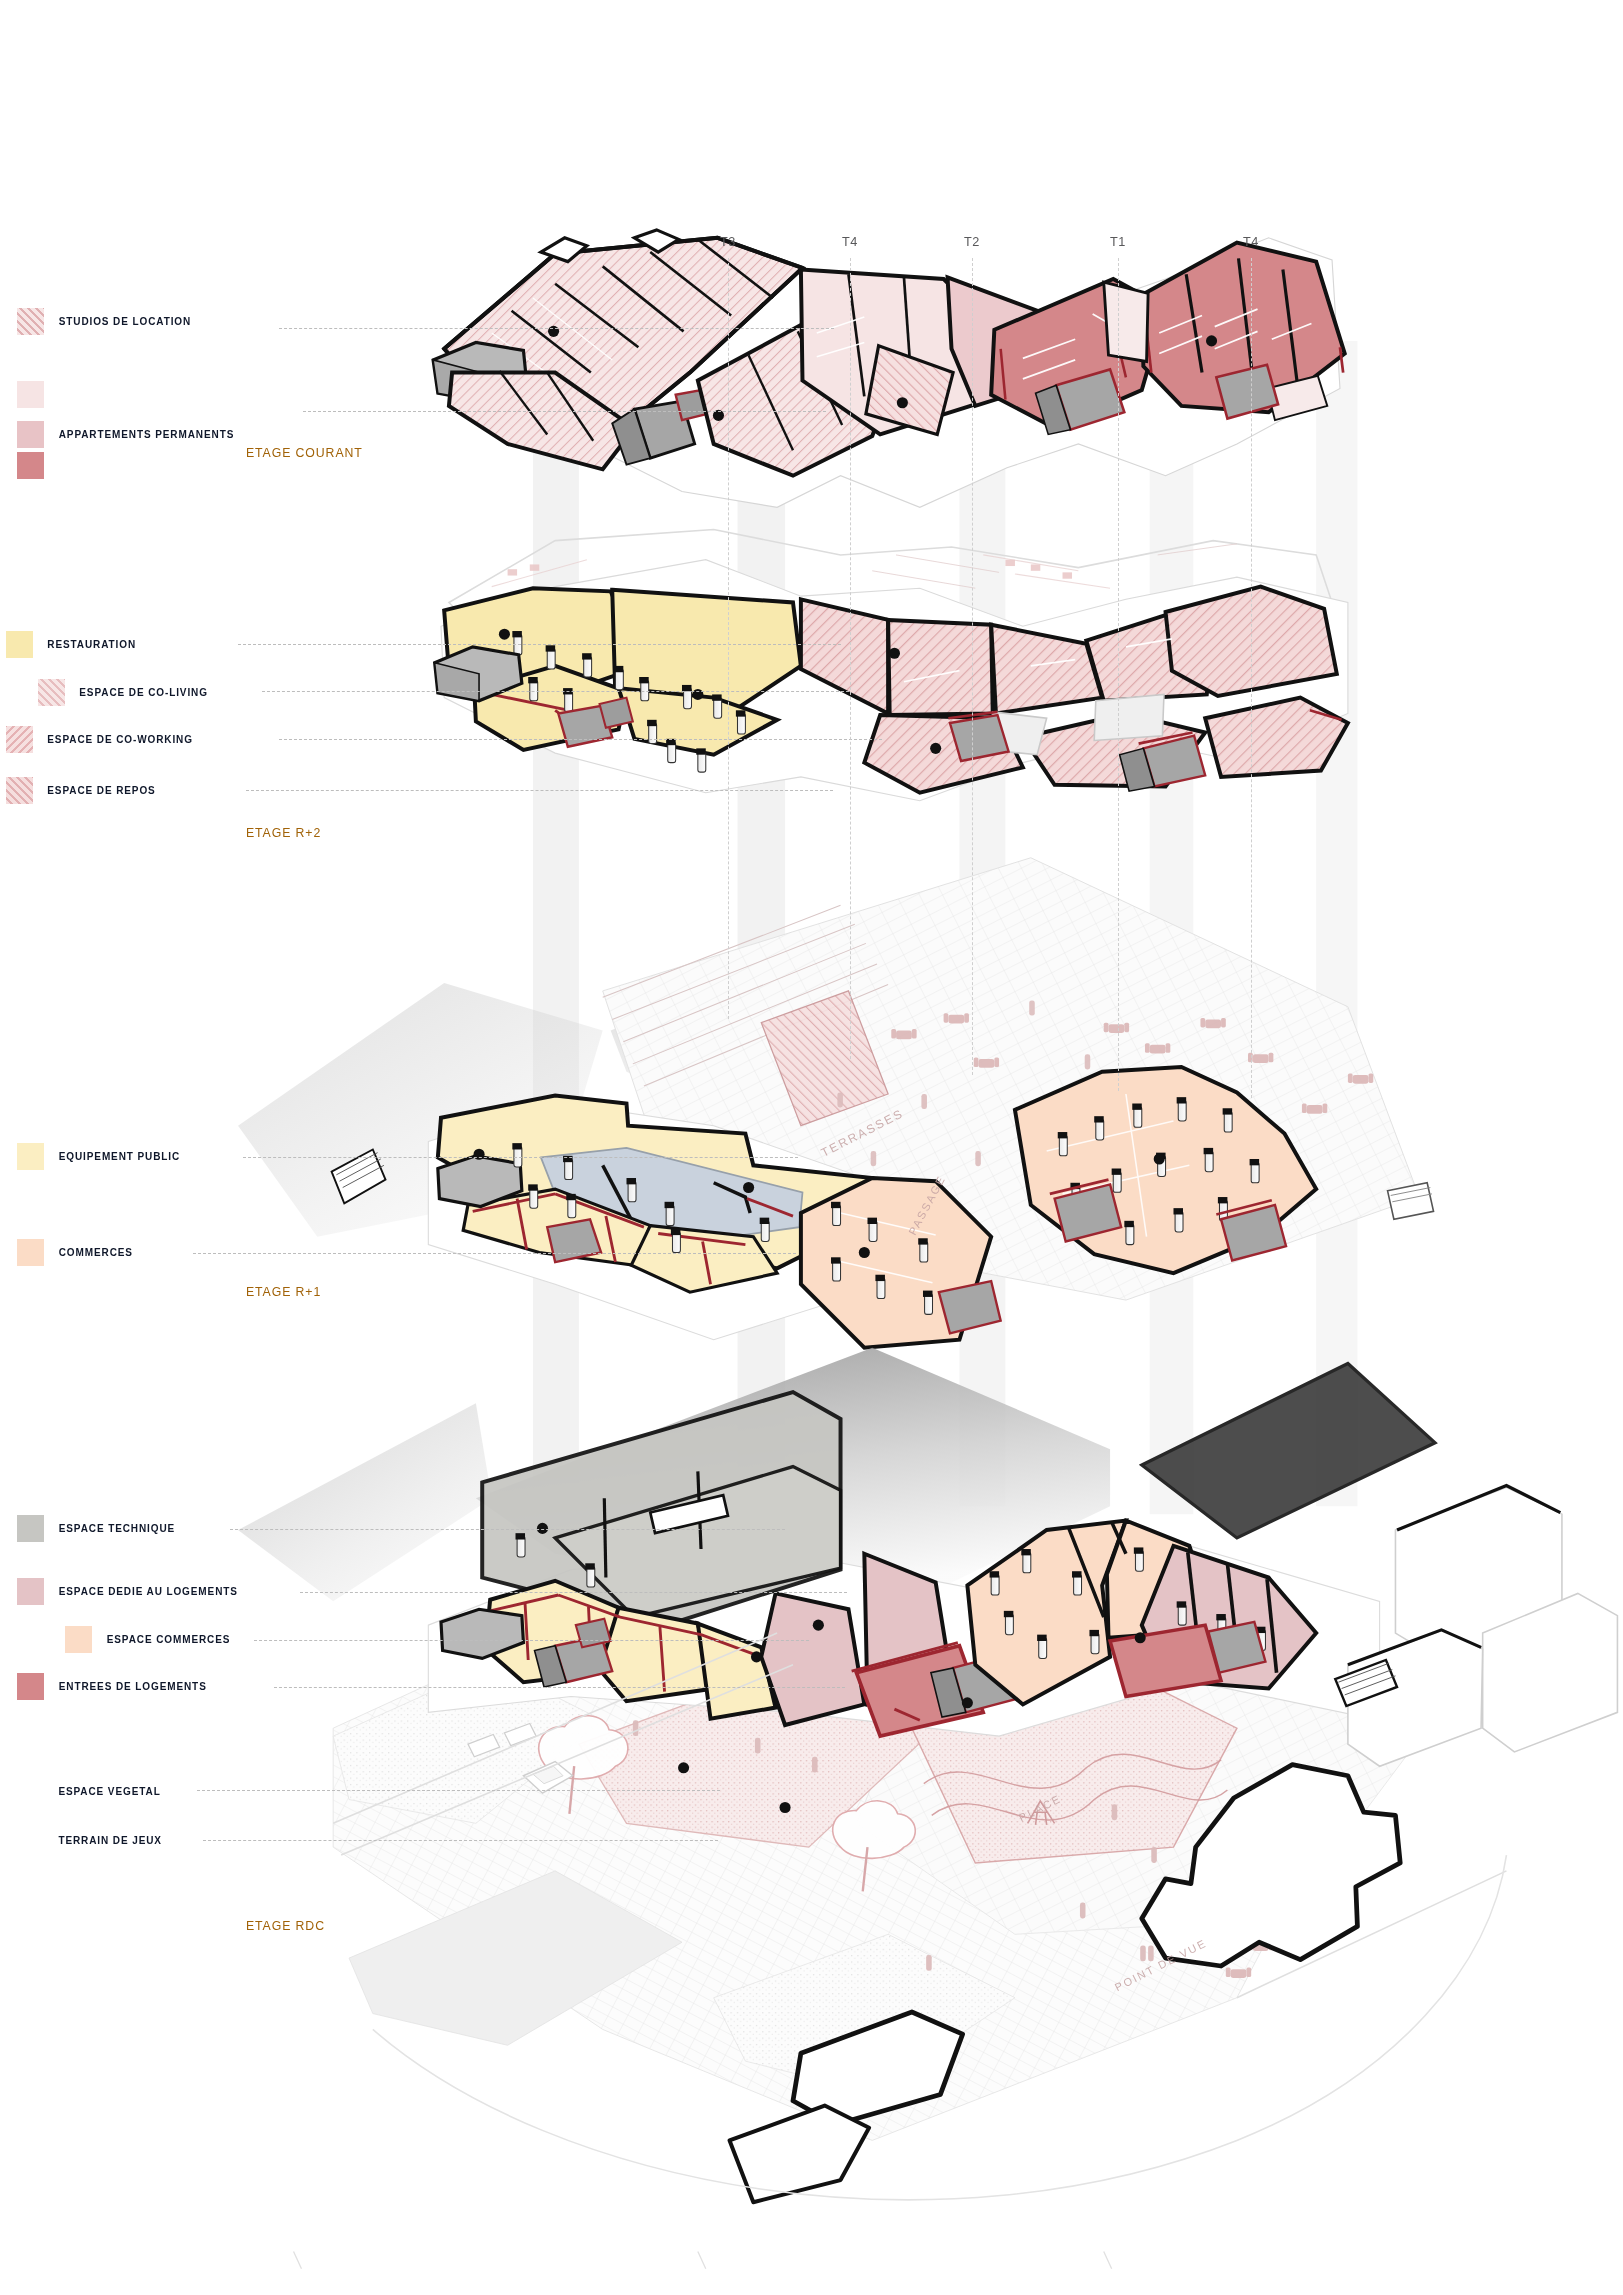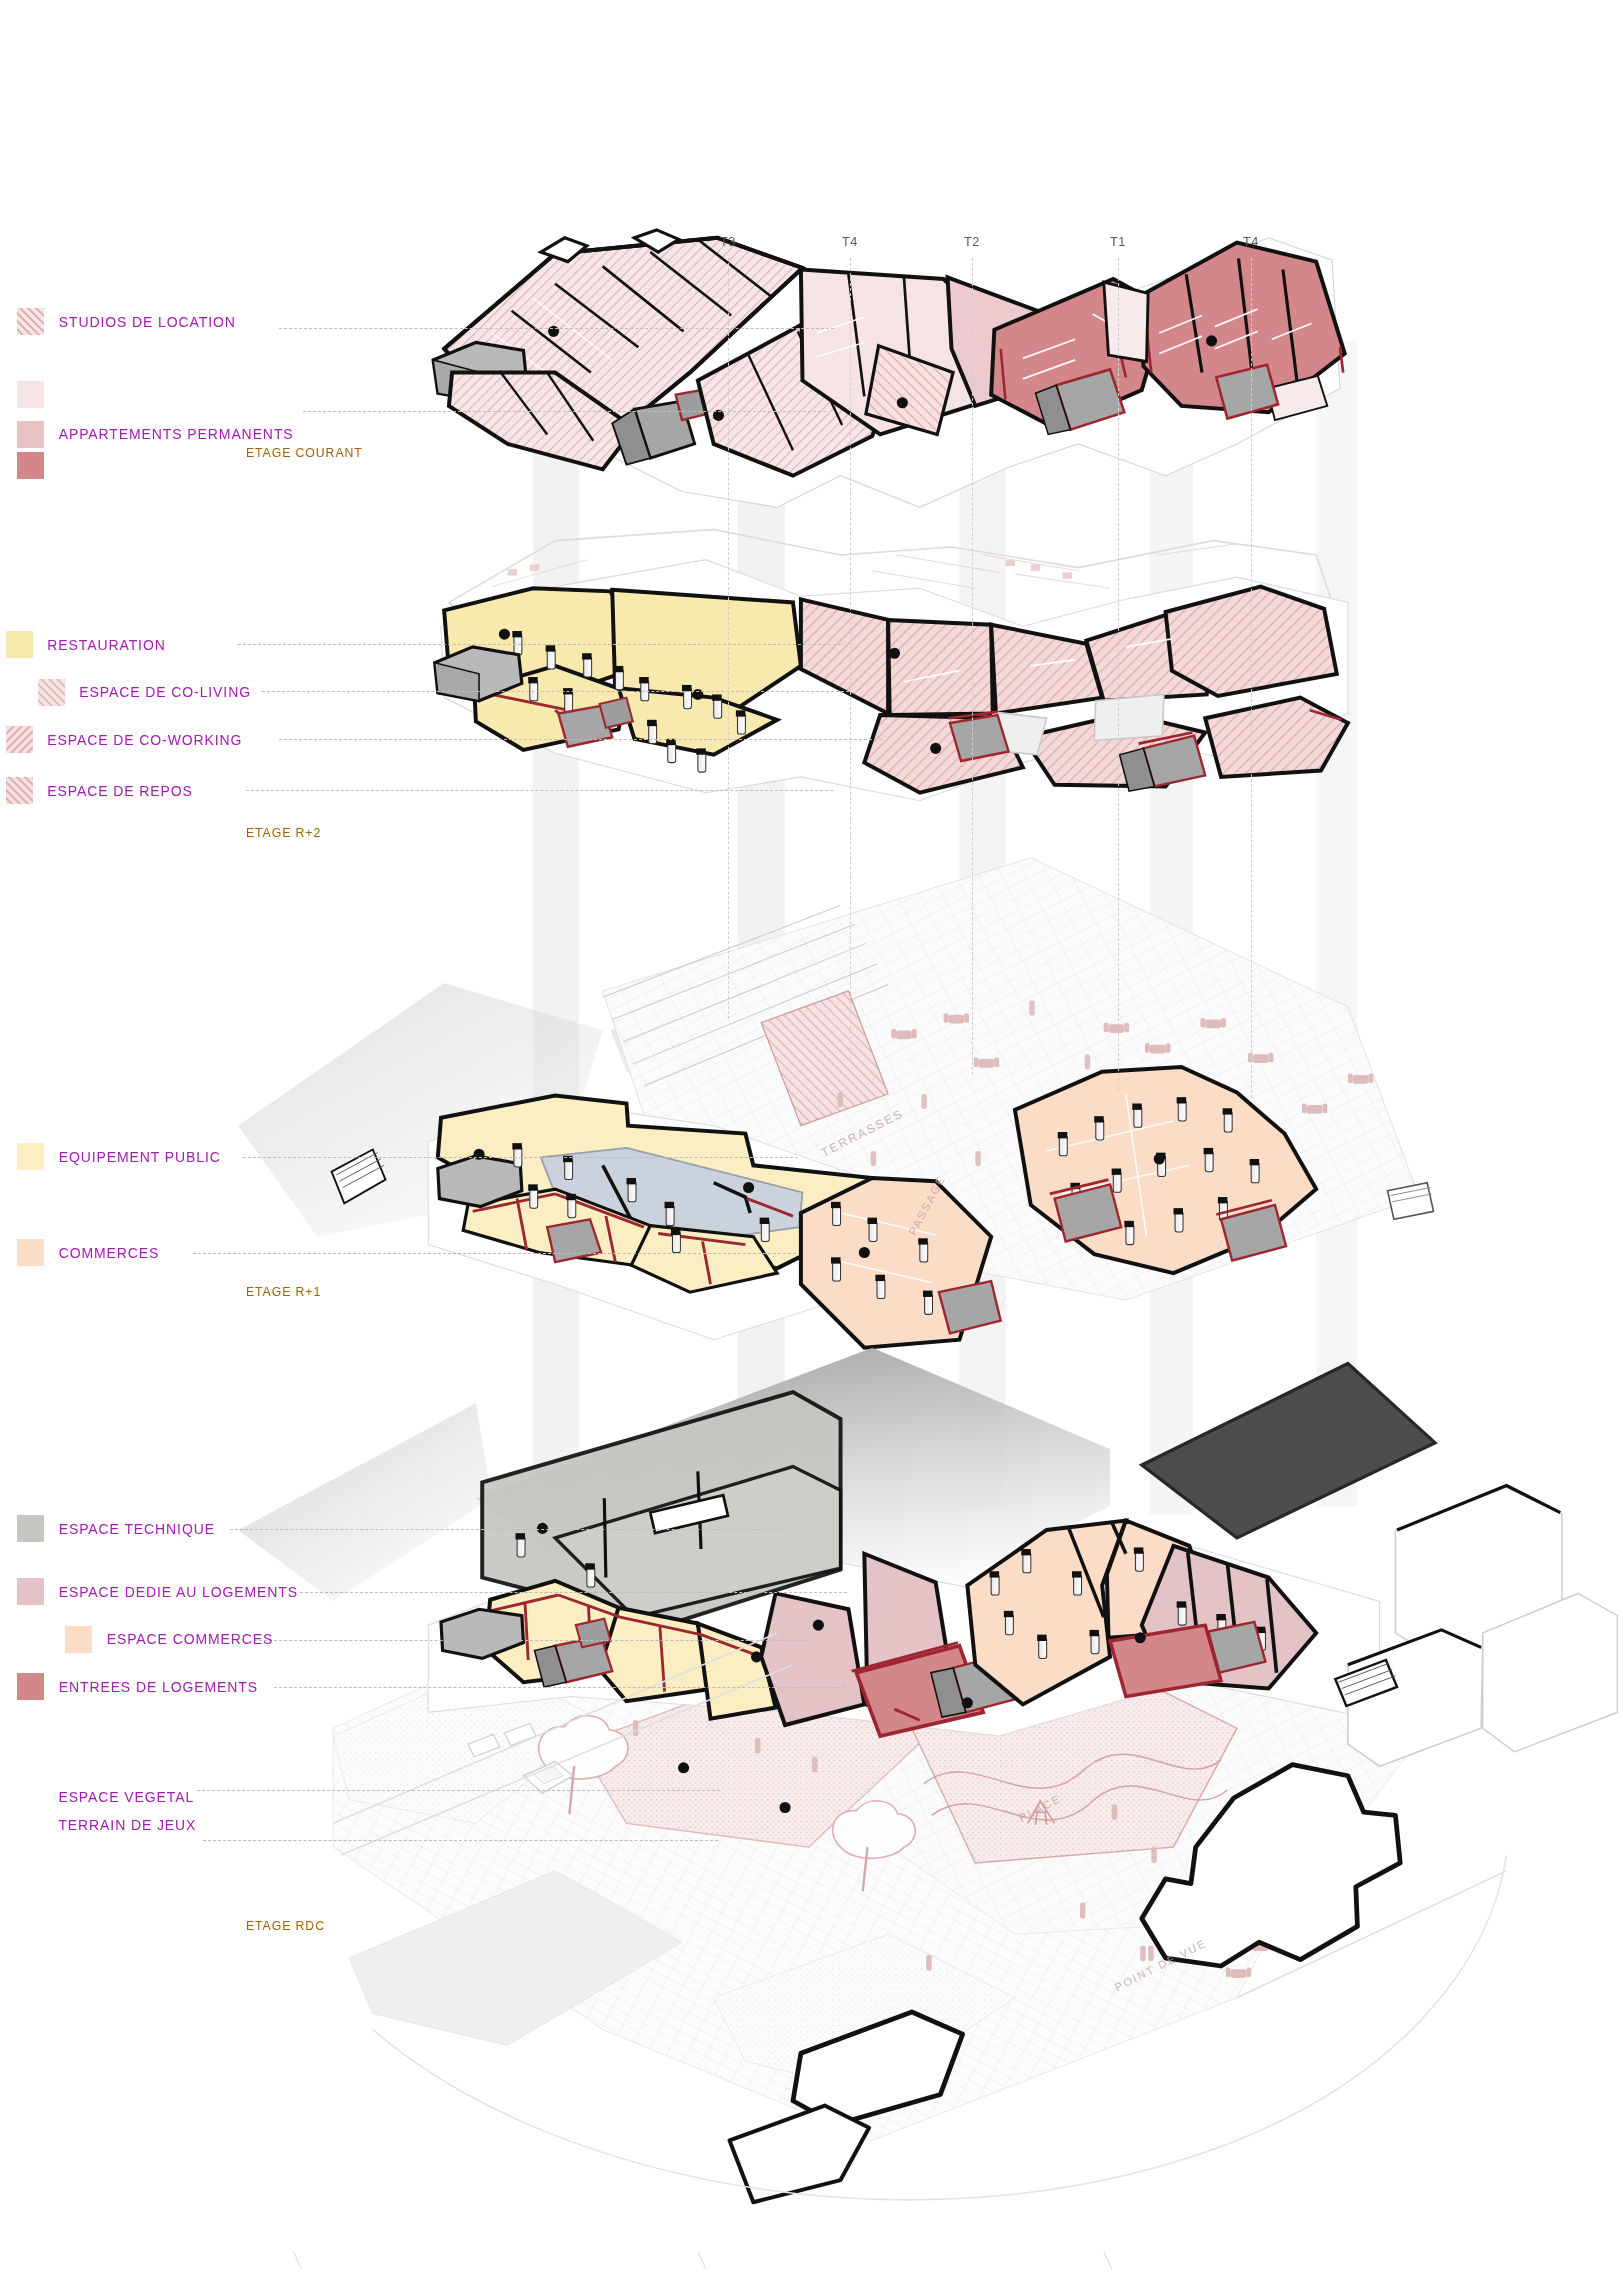--- a/index.html
+++ b/index.html
@@ -10,22 +10,22 @@
     background:#ffffff;
   }
   #stage{position:absolute;inset:0;width:1624px;height:2271px;}
   svg.layer{position:absolute;left:0;top:0;width:1624px;height:2295px;overflow:visible;}
 
   
   .legend-group{position:absolute;}
   .legend-row{position:relative;height:27px;display:flex;align-items:center;}
   .swatch{width:27px;height:27px;flex:0 0 27px;margin-right:14.3px;border:0;}
   .legend-label{
-    font-size:14px;letter-spacing:0.9px;color:#a21caf;white-space:nowrap;
-    font-weight:400;
+    font-size:10px;letter-spacing:0.9px;color:#0f172a;white-space:nowrap;
+    font-weight:700;
   }
   .legend-label.noswatch{margin-left:41px;}
   .floor-tag{
     position:absolute;font-size:12.3px;letter-spacing:0.9px;color:#a16207;
     white-space:nowrap;
   }
   .lead{
     position:absolute;height:0;border-top:0.8px dashed #bdbdbd;
   }
   .ttag{
@@ -811,21 +811,21 @@
       <span class="swatch" style="background:#fbdcc6;"></span>
       <span class="legend-label">ESPACE COMMERCES</span>
     </div>
     <div class="legend-row">
       <span class="swatch" style="background:#d4878a;"></span>
       <span class="legend-label">ENTREES DE LOGEMENTS</span>
     </div>
   </div>
 
   <div class="legend-group" style="left:17.4px;top:1778px;">
-    <div class="legend-row" style="margin-bottom:6px;align-items:flex-end;">
+    <div class="legend-row" style="margin-bottom:22px;">
       <span class="legend-label noswatch">ESPACE VEGETAL</span>
     </div>
     <div class="legend-row">
       <span class="legend-label noswatch">TERRAIN DE JEUX</span>
     </div>
   </div>
 
   <div class="floor-tag" style="left:246px;top:1919px;">ETAGE RDC</div>
 
   <div>

